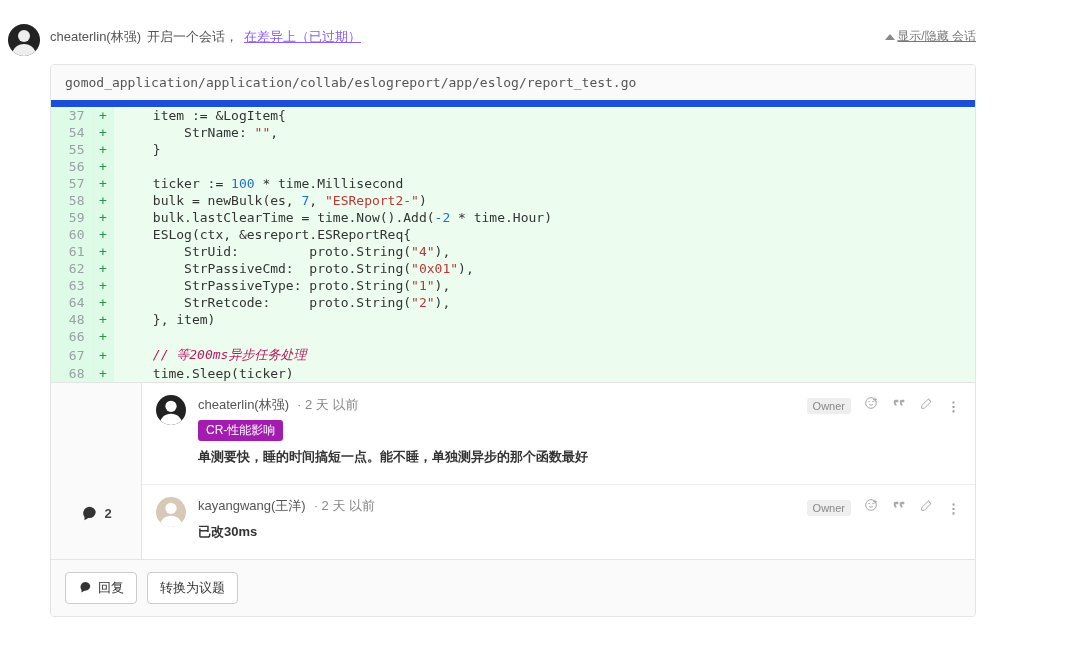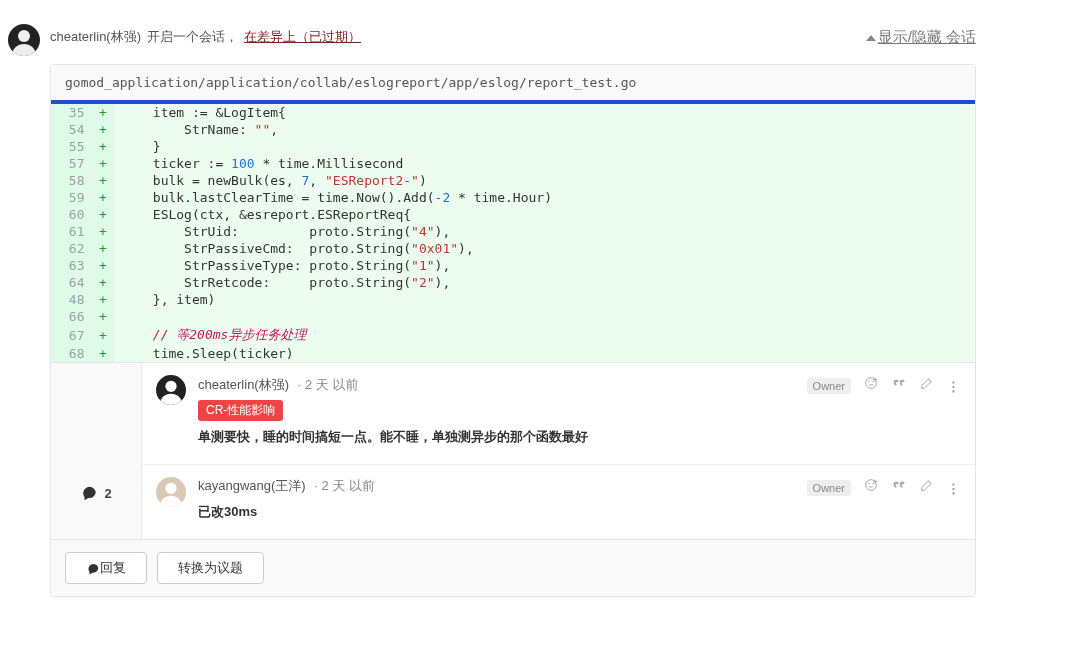--- a/index.html
+++ b/index.html
@@ -36,46 +36,46 @@
   .avatar svg { width: 100%; height: 100%; }
   .thread-header-main {
     flex: 1;
     display: flex;
     align-items: baseline;
     gap: 6px;
     color: #555;
     padding-top: 4px;
   }
   .thread-author { font-weight: 500; color: #555; }
-  .diff-link { color: #7f1d1d; font-weight: 500; }
+  .diff-link { color: #8b5cf6; font-weight: 500; }
   .toggle-link {
     color: #777;
     display: flex;
     align-items: center;
     gap: 2px;
-    font-size: 15px;
+    font-size: 12px;
     padding-top: 4px;
   }
   .chevron {
     display: inline-block;
     width: 0; height: 0;
     border-left: 5px solid transparent;
     border-right: 5px solid transparent;
     border-bottom: 6px solid #888;
   }
   .frame {
     border: 1px solid #e4e4e4;
     border-radius: 4px;
     margin-left: 42px;
     overflow: hidden;
     background: #fff;
   }
   .file-path {
     background: #fafafa;
-    border-bottom: 4px solid #1d4ed8;
+    border-bottom: 7px solid #1d4ed8;
     padding: 10px 14px;
     font-family: "SFMono-Regular", Menlo, Consolas, monospace;
     font-size: 13px;
     color: #555;
   }
   .code-table { width: 100%; border-collapse: collapse; font-family: "SFMono-Regular", Menlo, Consolas, monospace; font-size: 13px; }
   .code-table tr.added { background: #ecfdf0; }
   .code-table td.ln {
     width: 42px;
     text-align: right;
@@ -149,48 +149,48 @@
   }
   .owner-badge {
     background: #eee;
     color: #888;
     border-radius: 3px;
     padding: 2px 6px;
     font-size: 11px;
   }
   .tag {
     display: inline-block;
-    background: #ef4444;
+    background: #a21caf;
     color: #fff;
     border-radius: 3px;
     padding: 2px 8px;
     font-size: 12px;
     margin-bottom: 6px;
   }
   .comment-text { color: #333; line-height: 1.6; font-weight: bold; }
   .action-icon { cursor: pointer; }
   .action-icon svg { width: 16px; height: 16px; stroke: #aaa; fill: none; stroke-width: 1.5; }
 
   .reply-bar {
     display: flex;
     gap: 10px;
     padding: 12px 14px;
     border-top: 1px solid #e4e4e4;
     background: #fafafa;
   }
   .btn {
     border: 1px solid #ccc;
     background: #fff;
-    padding: 6px 20px;
+    padding: 6px 12px;
     border-radius: 4px;
     cursor: pointer;
     font-size: 13px;
     color: #333;
     display: inline-flex;
-    align-items: center;
+    gap: 6px;
   }
   .dots { font-weight: bold; letter-spacing: 1px; color:#999; }
 </style>
 </head>
 <body>
 
 <div class="container">
   <div class="thread-header">
     <div class="avatar">
       <svg viewBox="0 0 32 32">
@@ -208,33 +208,38 @@
       <span>显示/隐藏 会话</span>
     </a>
   </div>
 
   <div class="frame">
     <div class="file-path">gomod_application/application/collab/eslogreport/app/eslog/report_test.go</div>
 
     <table class="code-table">
       <tbody id="code-body">
           <tr class="added">
-            <td class="ln">35</td>
+            <td class="ln">37</td>
             <td class="sign">+</td>
             <td class="code"><span>    item := &amp;LogItem{</span></td>
           </tr>
           <tr class="added">
             <td class="ln">54</td>
             <td class="sign">+</td>
             <td class="code"><span>        StrName: </span><span class="tok-str">""</span><span>,</span></td>
           </tr>
           <tr class="added">
             <td class="ln">55</td>
             <td class="sign">+</td>
             <td class="code"><span>    }</span></td>
+          </tr>
+          <tr class="added">
+            <td class="ln">56</td>
+            <td class="sign">+</td>
+            <td class="code"><span></span></td>
           </tr>
           <tr class="added">
             <td class="ln">57</td>
             <td class="sign">+</td>
             <td class="code"><span>    ticker := </span><span class="tok-num">100</span><span> * time.Millisecond</span></td>
           </tr>
           <tr class="added">
             <td class="ln">58</td>
             <td class="sign">+</td>
             <td class="code"><span>    bulk = newBulk(es, </span><span class="tok-num">7</span><span>, </span><span class="tok-str">"ESReport2-"</span><span>)</span></td>

